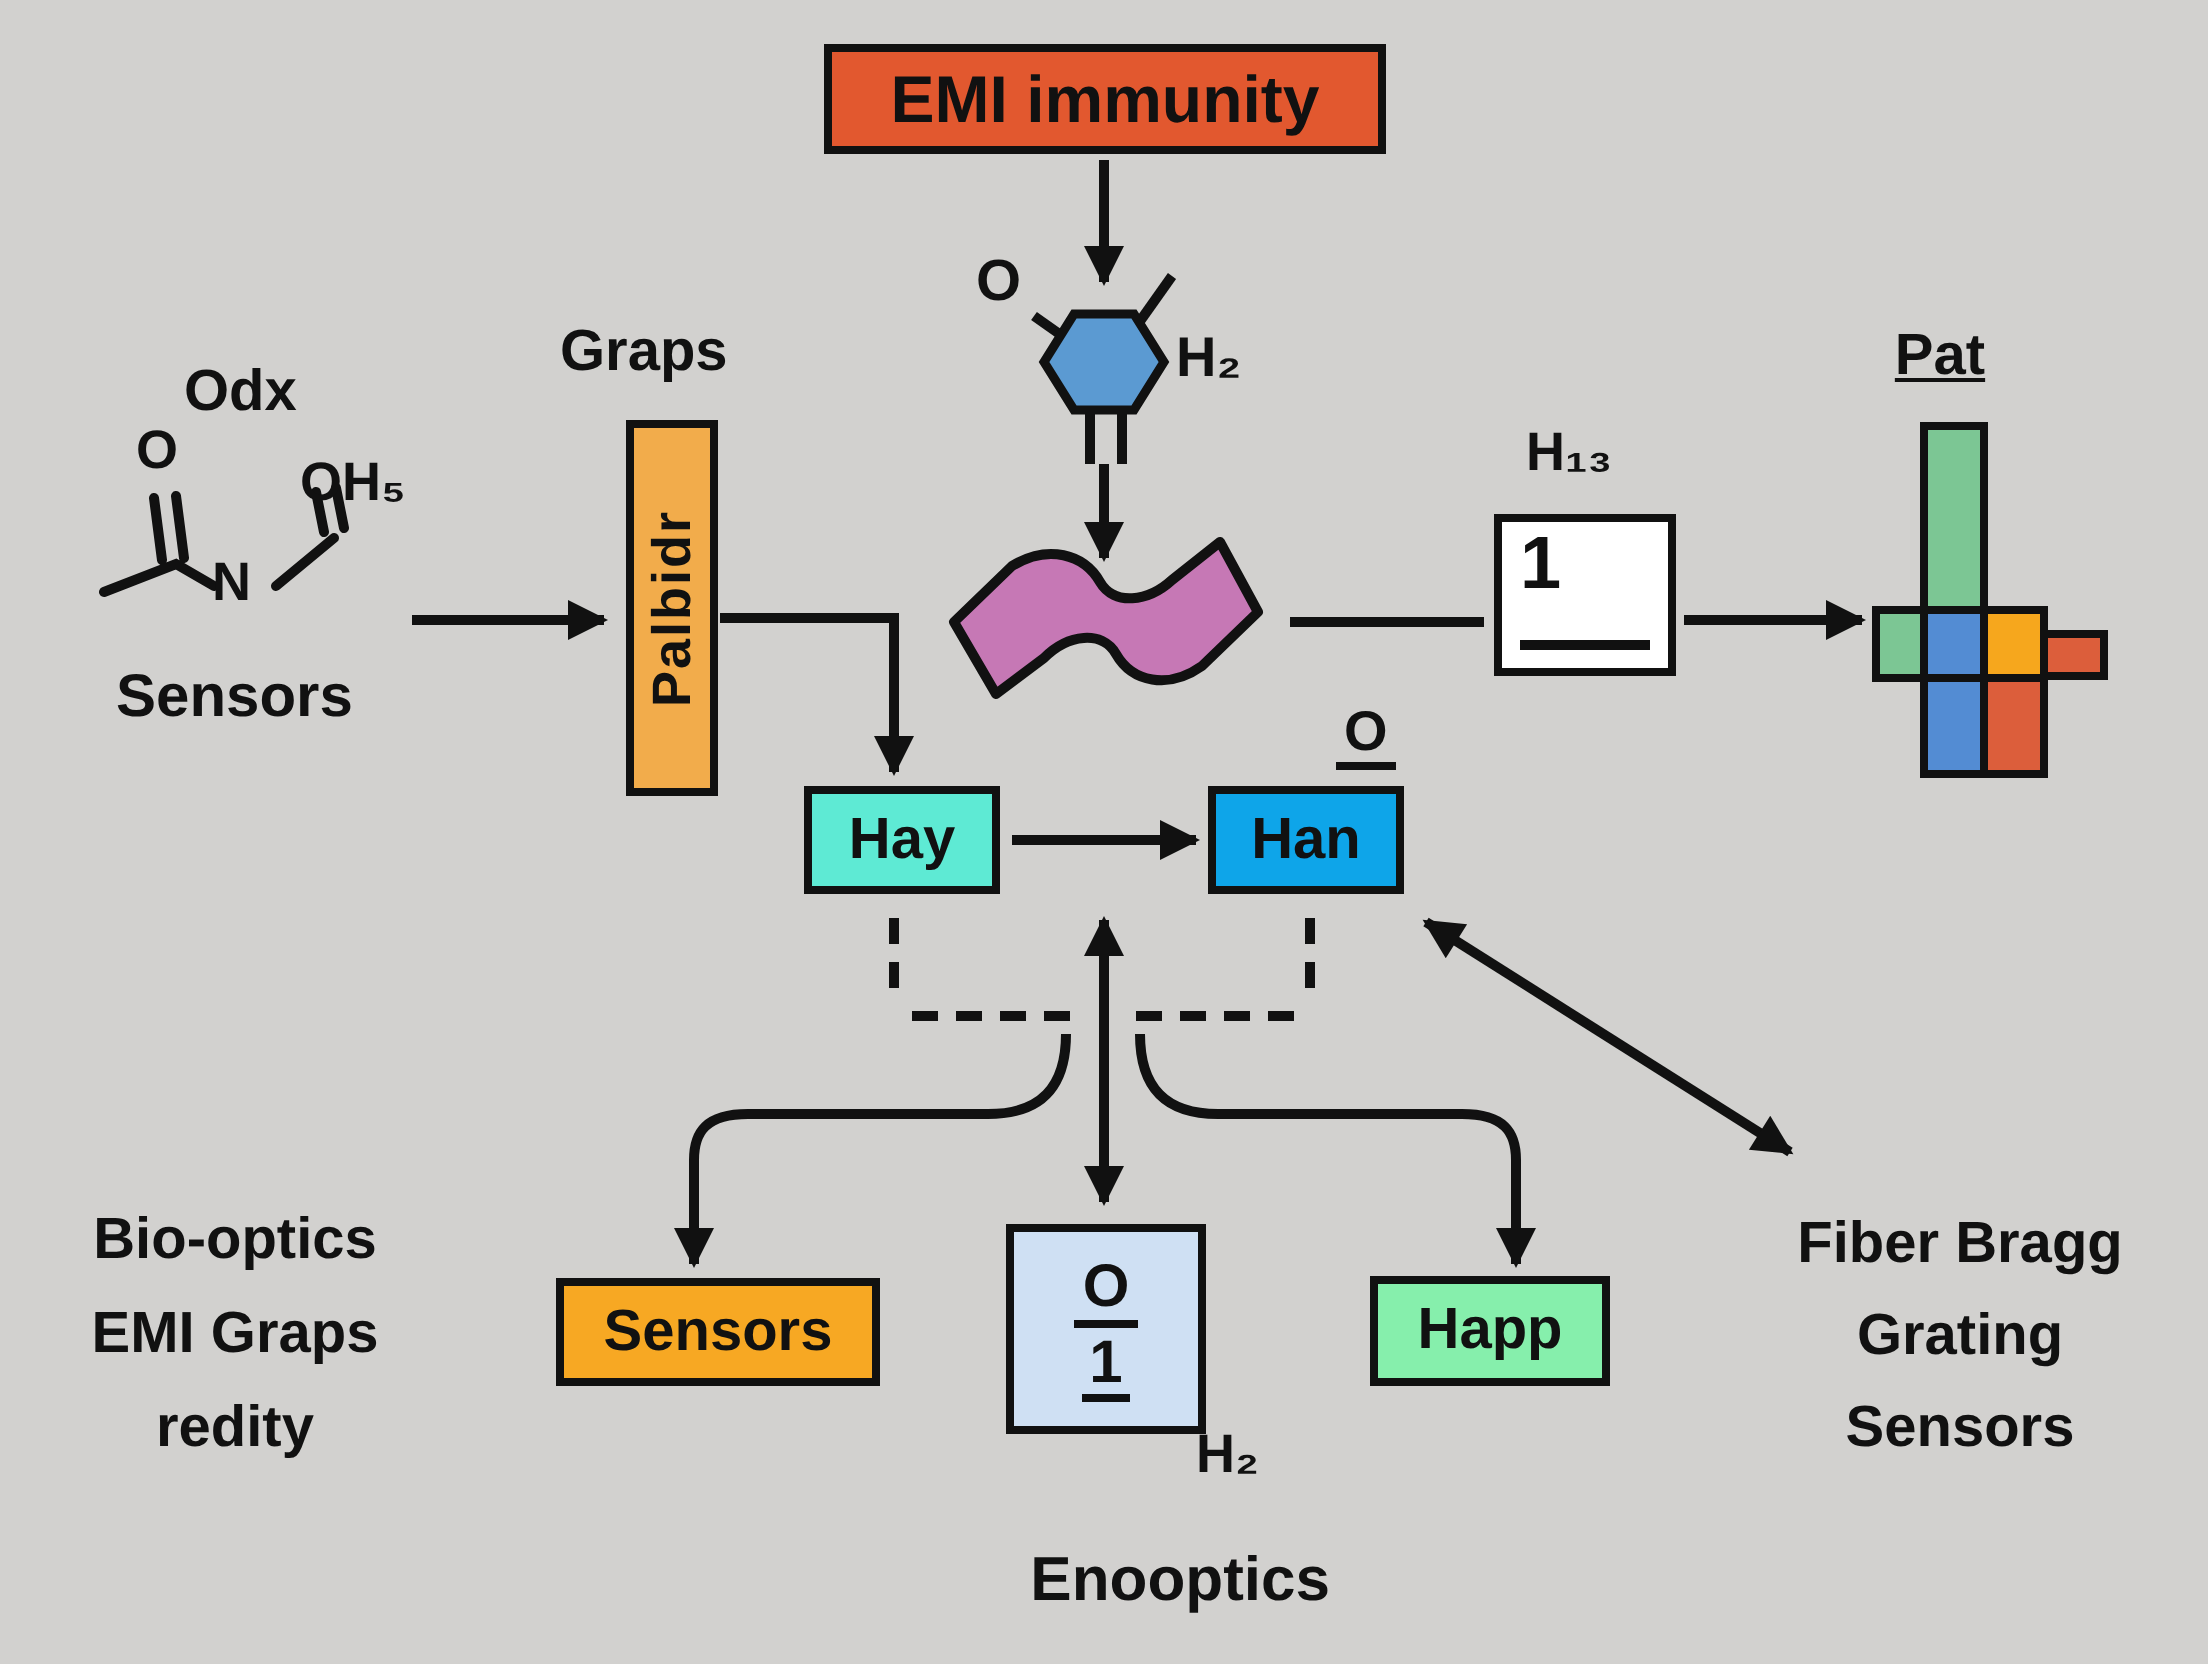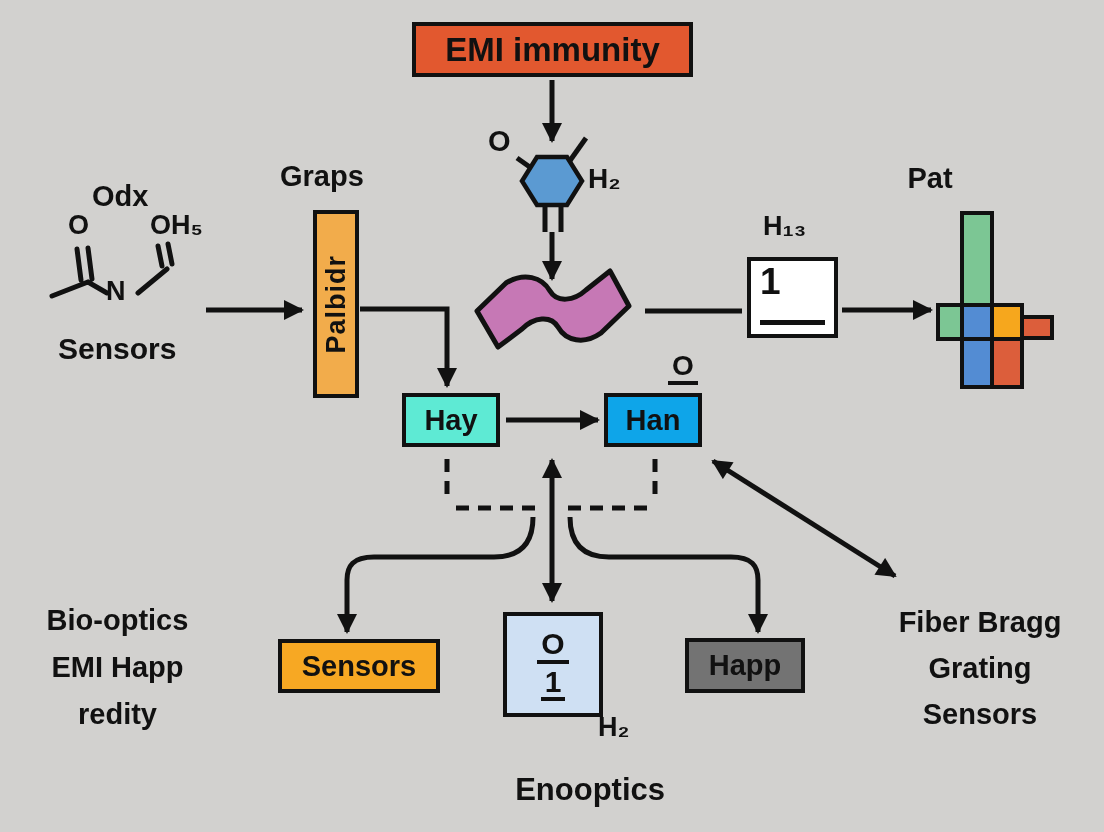--- a/index.html
+++ b/index.html
@@ -101,47 +101,47 @@
     <span>Sensors</span>
   </div>
 
   <div class="box" id="binary-box" style="left: 503px; top: 612px; width: 100px; height: 105px; background-color: rgb(207, 224, 243);">
     <span class="underlined">O</span>
     <span class="underlined">1</span>
   </div>
 
   <div class="lbl" style="left:598px;top:712px;font-size:27px;">H₂</div>
 
-  <div class="box" style="left: 685px; top: 638px; width: 120px; height: 55px; font-size: 29px; background-color: #737373;">
+  <div class="box" style="left: 685px; top: 638px; width: 120px; height: 55px; font-size: 29px; background-color: #86efac;">
     <span>Happ</span>
   </div>
 
   <div class="box" style="left: 747px; top: 257px; width: 91px; height: 81px; background-color: rgb(255, 255, 255);">
     <span id="h13-digit">1</span>
     <div id="h13-underline"></div>
   </div>
 
   <div class="lbl" style="left:92px;top:164px;font-size:29px;margin-top:16px;">Odx</div>
   <div class="lbl" style="left:68px;top:210px;font-size:27px;">O</div>
-  <div class="lbl" style="left:150px;top:210px;font-size:27px;">OH₅</div>
+  <div class="lbl" style="left:150px;top:226px;font-size:27px;">OH₅</div>
   <div class="lbl" style="left:106px;top:276px;font-size:27px;">N</div>
   <div class="lbl" style="left:58px;top:332px;font-size:30px;">Sensors</div>
 
   <div class="lbl" style="left:280px;top:160px;font-size:29px;">Graps</div>
 
   <div class="lbl" style="left:488px;top:125px;font-size:29px;">O</div>
   <div class="lbl" style="left:588px;top:163px;font-size:28px;">H₂</div>
 
   <div class="lbl" style="left:763px;top:211px;font-size:27px;">H₁₃</div>
 
-  <div class="lbl" style="left:896px;top:162px;width:68px;text-align:center;font-size:29px;">Pat</div>
+  <div class="lbl" style="left:936px;top:162px;width:68px;text-align:center;font-size:29px;text-decoration:underline;">Pat</div>
 
   <div class="caption-block" style="left:10px;top:597px;width:215px;font-size:29px;line-height:47px;">
     <div>Bio-optics</div>
-    <div>EMI Happ</div>
+    <div>EMI Graps</div>
     <div>redity</div>
   </div>
 
   <div class="caption-block" style="left:866px;top:599px;width:228px;font-size:29px;line-height:46px;">
     <div>Fiber Bragg</div>
     <div>Grating</div>
     <div>Sensors</div>
   </div>
 
   <div class="caption-block" style="left:440px;top:772px;width:225px;font-size:31px;text-align:right;">Enooptics</div>

